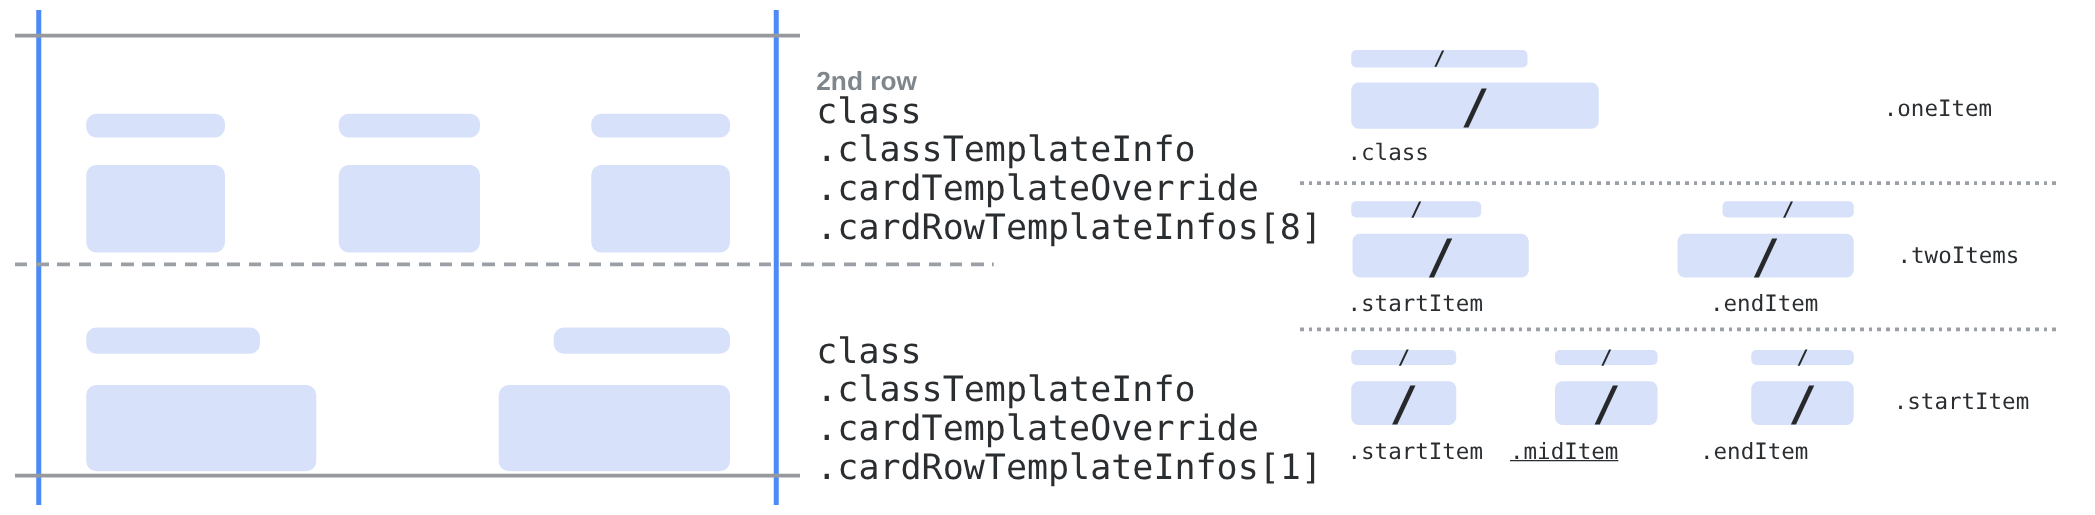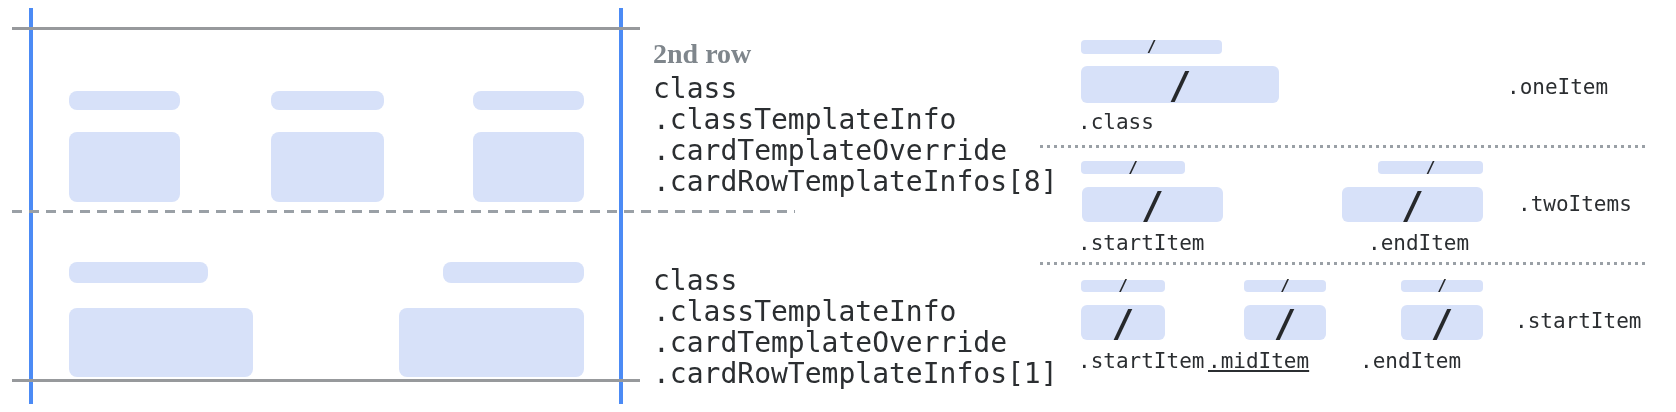--- a/index.html
+++ b/index.html
@@ -35,34 +35,35 @@
     font-family:"DejaVu Sans Mono", monospace;
     font-weight:bold;
     color:#26282b;
     line-height:1;
   }
   .slash.sm{font-size:16px;}
   .slash.lg{font-size:38px;}
   
   .heading{
     position:absolute;
-    font-family:Liberation Serif, serif;
+    font-family:Liberation Sans, sans-serif;
     font-weight:bold;
-    font-size:28px;
+    font-size:21px;
     color:var(--heading_gray,#7f868c);
     white-space:nowrap;
+    margin-top:16px;
   }
   .code{
     font-family:"DejaVu Sans Mono", monospace;
     color:var(--code_text,#2b2e31);
     white-space:nowrap;
   }
   .codeblock{position:absolute;font-size:28px;}
   .codeblock .codeline{height:31px;line-height:31px;}
-  .itemlabel{position:absolute;font-size:21px;line-height:21px;}
+  .itemlabel{position:absolute;font-size:18px;line-height:21px;}
 </style>
 </head>
 <body>
 
 <div class="canvas">
 
   <div class="vline" style="left:29px;top:8px;height:396px;"></div>
   <div class="vline" style="left:619px;top:8px;height:396px;"></div>
   <div class="hline" style="left:12px;top:27px;width:628px;"></div>
   <div class="hline" style="left:12px;top:379px;width:628px;"></div>

